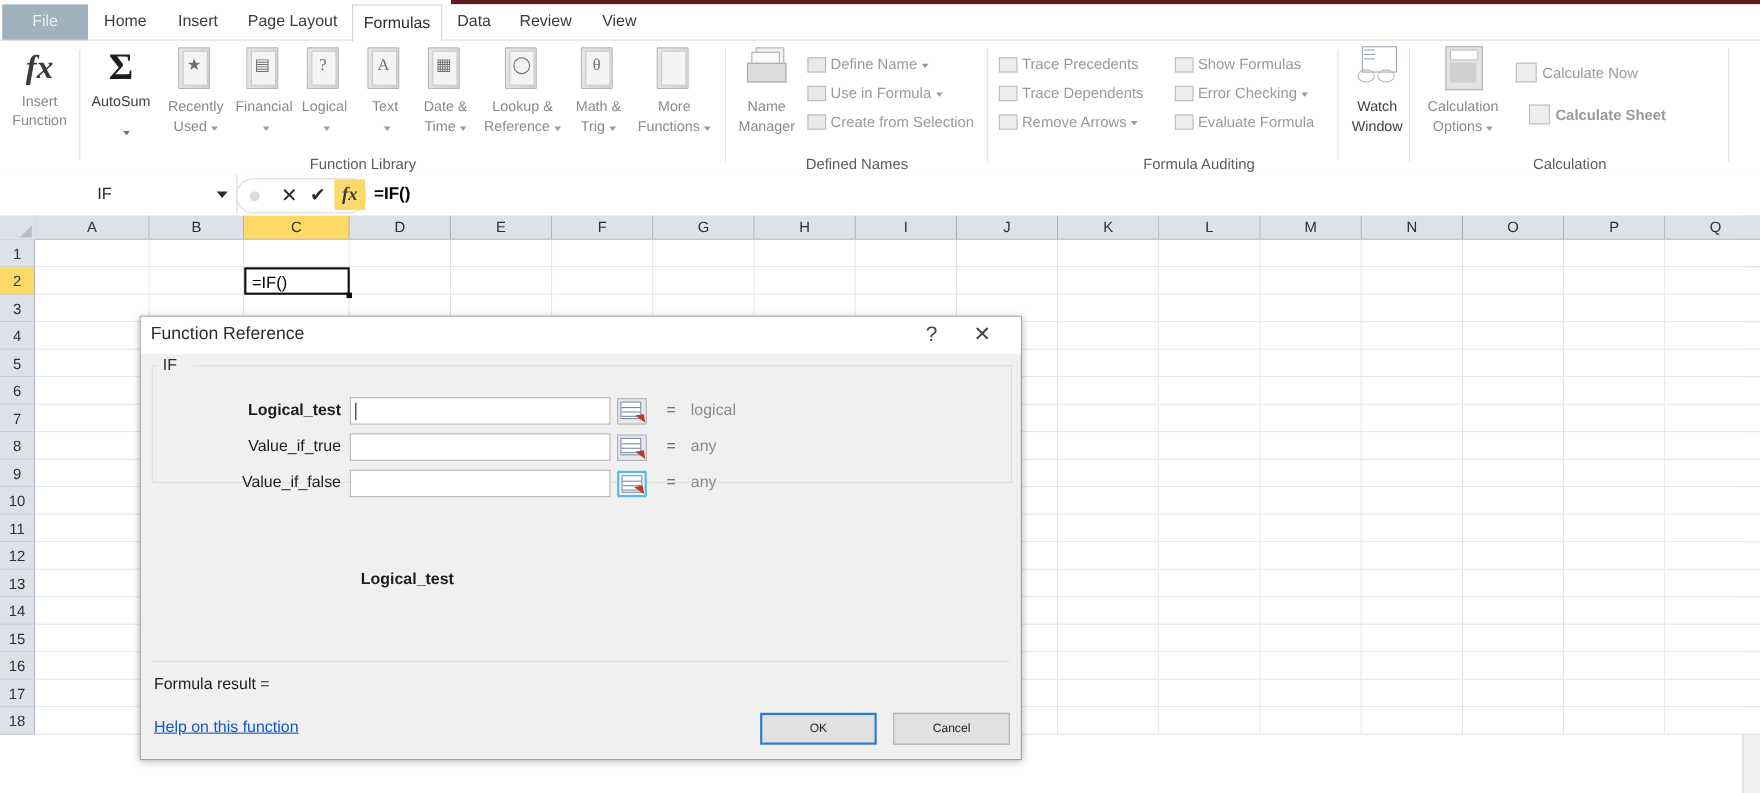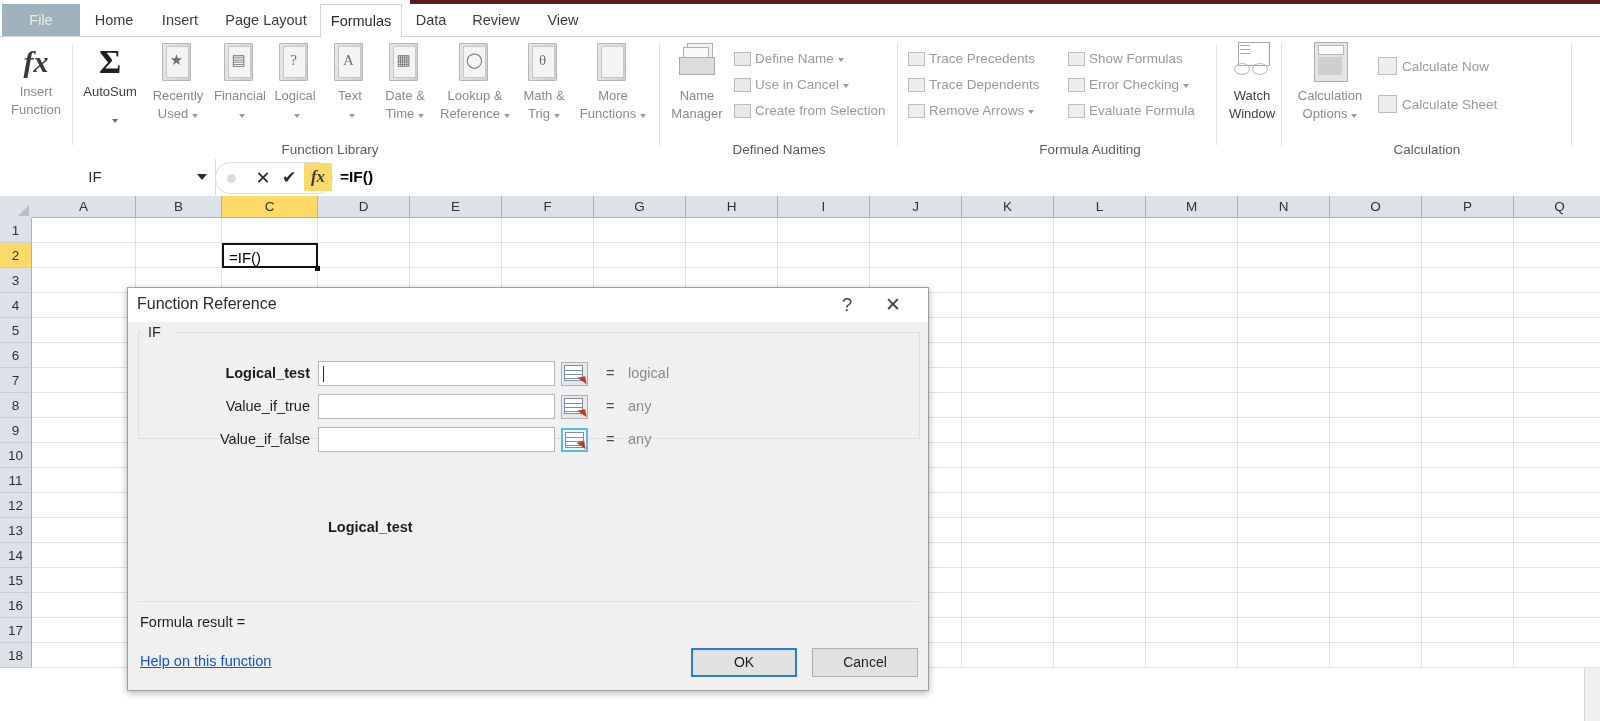--- a/index.html
+++ b/index.html
@@ -114,21 +114,21 @@
 
   .descbox{position:absolute;left:10px;top:196px;width:780px;height:120px;}
   .desc1{position:absolute;left:2px;top:0;font-size:14.5px;color:#1d1d1d;white-space:nowrap;}
   .desc2-lbl{position:absolute;left:190px;top:35px;font-size:14.5px;color:#1d1d1d;font-weight:bold;}
   .desc2-txt{position:absolute;left:295px;top:35px;font-size:14.5px;color:#1d1d1d;white-space:nowrap;}
 
   .hrule{position:absolute;left:10px;top:313px;width:780px;height:1px;background:#dedede;}
   .fresult{position:absolute;left:12px;top:326px;font-size:14.5px;color:#1d1d1d;}
   .helplink{position:absolute;left:12px;top:365px;font-size:14.5px;color:#1155cc;text-decoration:underline;cursor:default;}
   .btn{position:absolute;height:29px;width:106px;box-sizing:border-box;background:#e1e1e1;border:1px solid #adadad;
-       font-size:14px;color:#1d1d1d;text-align:center;line-height:27px;cursor:default;}
+       font-size:11px;color:#1d1d1d;text-align:center;line-height:27px;cursor:default;}
   .btn.primary{border:2px solid #2b7cd3;background:#e1e1e1;line-height:25px;}
 </style>
 </head>
 <body>
 
 <div class="app">
 
   <div class="top-strip">
     <div class="maroon"></div>
   </div>
@@ -203,21 +203,21 @@
       </div>
       <div class="grp" style="left: 660px; width: 238px;">
         <div class="sep"></div>
         <div class="grp-label">Defined Names</div>
         <div class="bigbtn" style="left: 6px; width: 62px;">
           <span class="ico"><span style="display: inline-block; width: 44px; height: 40px; position: relative;"><span style="position:absolute;left:12px;top:2px;width:24px;height:15px;background:#f2f2f2;border:1px solid #b0b0b0;"></span><span style="position:absolute;left:8px;top:6px;width:24px;height:15px;background:#fafafa;border:1px solid #b0b0b0;"></span><span style="position:absolute;left:4px;top:16px;width:34px;height:16px;background:#dcdcdc;border:1px solid #a8a8a8;"></span></span></span>
           <span class="lbl">Name</span>
           <span class="lbl">Manager</span>
         </div>
         <div class="smbtn" style="left: 74px; top: 10px;"><span class="sico"><span style="display:block;width:15px;height:12px;margin-top:2px;background:#e9e9e9;border:1px solid #b9b9b9;"></span></span><span>Define Name</span><span class="caret"></span></div>
-        <div class="smbtn" style="left: 74px; top: 36px;"><span class="sico"><span style="display:block;width:15px;height:12px;margin-top:2px;background:#e9e9e9;border:1px solid #b9b9b9;"></span></span><span>Use in Cancel</span><span class="caret"></span></div>
+        <div class="smbtn" style="left: 74px; top: 36px;"><span class="sico"><span style="display:block;width:15px;height:12px;margin-top:2px;background:#e9e9e9;border:1px solid #b9b9b9;"></span></span><span>Use in Formula</span><span class="caret"></span></div>
         <div class="smbtn" style="left: 74px; top: 62px;"><span class="sico"><span style="display:block;width:15px;height:12px;margin-top:2px;background:#e9e9e9;border:1px solid #b9b9b9;"></span></span><span>Create from Selection</span></div>
       </div>
       <div class="grp" style="left: 898px; width: 384px;">
         <div class="sep"></div>
         <div class="grp-label">Formula Auditing</div>
         <div class="smbtn" style="left: 10px; top: 10px;"><span class="sico"><span style="display:block;width:15px;height:12px;margin-top:2px;background:#eeeeee;border:1px solid #bcbcbc;"></span></span><span>Trace Precedents</span></div>
         <div class="smbtn" style="left: 10px; top: 36px;"><span class="sico"><span style="display:block;width:15px;height:12px;margin-top:2px;background:#eeeeee;border:1px solid #bcbcbc;"></span></span><span>Trace Dependents</span></div>
         <div class="smbtn" style="left: 10px; top: 62px;"><span class="sico"><span style="display:block;width:15px;height:12px;margin-top:2px;background:#eeeeee;border:1px solid #bcbcbc;"></span></span><span>Remove Arrows</span><span class="caret"></span></div>
         <div class="smbtn" style="left: 170px; top: 10px;"><span class="sico"><span style="display:block;width:15px;height:12px;margin-top:2px;background:#eeeeee;border:1px solid #bcbcbc;"></span></span><span>Show Formulas</span></div>
         <div class="smbtn" style="left: 170px; top: 36px; text-align: center;"><span class="sico"><span style="display:block;width:15px;height:12px;margin-top:2px;background:#eeeeee;border:1px solid #bcbcbc;"></span></span><span>Error Checking</span><span class="caret"></span></div>
@@ -231,21 +231,21 @@
       </div>
       <div class="grp" style="left: 1282px; width: 290px;">
         <div class="sep"></div>
         <div class="grp-label">Calculation</div>
         <div class="bigbtn" style="left: 6px; width: 84px;">
           <span class="ico"><span style="display: inline-block; width: 42px; height: 40px; position: relative;"><span style="position:absolute;left:5px;top:1px;width:32px;height:38px;background:#e4e4e4;border:1px solid #adadad;"></span><span style="position:absolute;left:9px;top:4px;width:24px;height:8px;background:#fff;border:1px solid #b8b8b8;"></span><span style="position:absolute;left:9px;top:16px;width:24px;height:18px;background:#cfcfcf;"></span></span></span>
           <span class="lbl">Calculation</span>
           <span class="lbl">Options<span class="caret"></span></span>
         </div>
         <div class="smbtn" style="left: 96px; top: 18px;"><span class="sico" style="width: 20px; height: 18px;"><span style="display:block;width:17px;height:16px;background:#eeeeee;border:1px solid #bcbcbc;"></span></span><span>Calculate Now</span></div>
-        <div class="smbtn" style="left: 96px; top: 56px;"><span class="sico" style="width: 20px; height: 18px;"><span style="display:block;width:17px;height:16px;background:#eeeeee;border:1px solid #bcbcbc;"></span></span><span>Calculate Sheet</span></div>
+        <div class="smbtn" style="left: 108px; top: 56px; font-weight: bold;"><span class="sico" style="width: 20px; height: 18px;"><span style="display:block;width:17px;height:16px;background:#eeeeee;border:1px solid #bcbcbc;"></span></span><span>Calculate Sheet</span></div>
       </div>
     </div>
 
   <div class="fbar">
     <div class="namebox">
       <div class="nbtxt">IF</div>
       <div class="nbarrow"></div>
     </div>
     <div class="fbtools">
       <div class="fbdot"></div>

